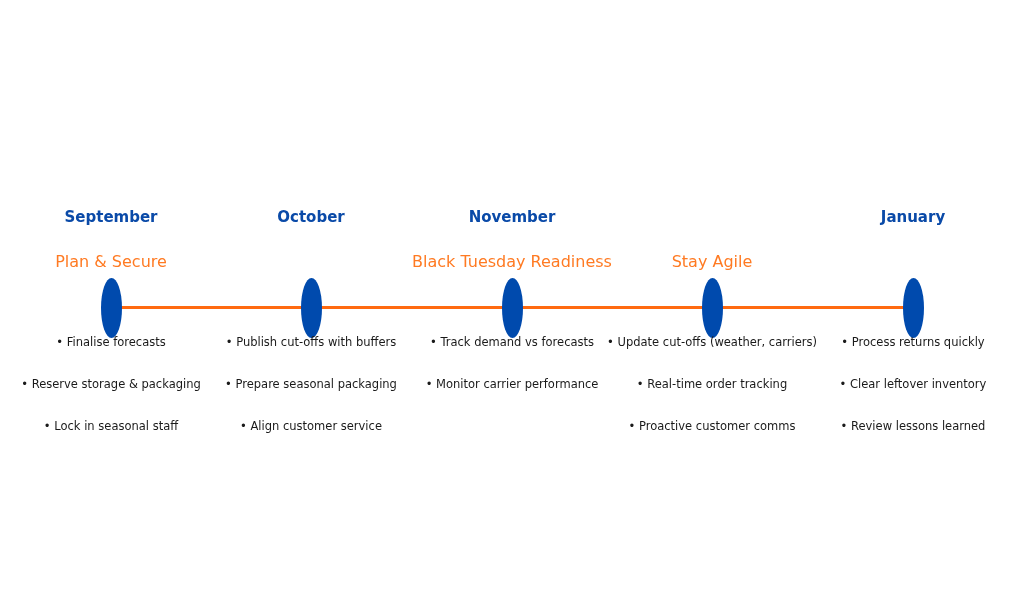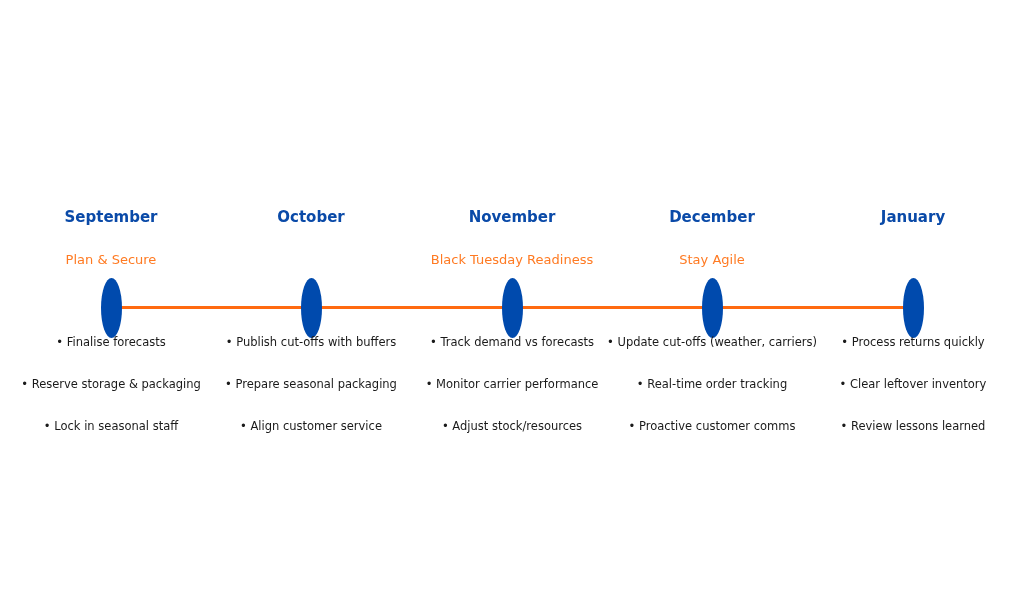--- a/index.html
+++ b/index.html
@@ -1,20 +1,20 @@
 <!DOCTYPE html>
 <html><head>
 <meta charset="utf-8">
 <style>
   html, body { margin:0; padding:0; background:#ffffff; }
   body { width:1024px; height:616px; position:relative; overflow:hidden; font-family:"DejaVu Sans", sans-serif; }
   .timeline-line { position:absolute; top:306px; height:3px; background:#ff6a10; }
   .col { position:absolute; top:0; width:200px; height:444px;text-decoration:underline; }
   .month { position:absolute; top:208px; left:0; width:100%; text-align:center; font-weight:bold; font-size:15px; color:#0a4aa8; white-space:nowrap; }
-  .phase { position:absolute; top:252px; left:0; width:100%; text-align:center; font-size:13px; color:#ff7a22; white-space:nowrap; }
+  .phase { position:absolute; top:252px; left:0; width:100%; text-align:center; font-size:16px; color:#ff7a22; white-space:nowrap; }
   .marker { position:absolute; top:278px; left:50%; width:21px; height:60px; margin-left:-10.5px; border-radius:50%; background:#004aad; }
   .task { position:absolute; left:-30px; width:260px; text-align:center; font-size:11.5px; color:#1a1a1a; white-space:nowrap; }
 </style>
 </head>
 <body>
 
 <div>
   <div class="timeline-line" style="left:111px; width:802px;"></div>
 
   <div class="col" style="left:11px;">
@@ -33,25 +33,23 @@
     <div class="task" style="top:377px;">• Prepare seasonal packaging</div>
     <div class="task" style="top:419px;">• Align customer service</div>
   </div>
 
   <div class="col" style="left:412px;">
     <div class="month">November</div>
     <div class="phase">Black Tuesday Readiness</div>
     <div class="marker"></div>
     <div class="task" style="top:335px;">• Track demand vs forecasts</div>
     <div class="task" style="top:377px;">• Monitor carrier performance</div>
-    <div class="task" style="top:419px;">• Adjust stock/resources</div>
   </div>
 
   <div class="col" style="left:612px;">
-    <div class="month">December</div>
     <div class="phase">Stay Agile</div>
     <div class="marker"></div>
     <div class="task" style="top:335px;">• Update cut-offs (weather, carriers)</div>
     <div class="task" style="top:377px;">• Real-time order tracking</div>
     <div class="task" style="top:419px;">• Proactive customer comms</div>
   </div>
 
   <div class="col" style="left:813px;">
     <div class="month">January</div>
     <div class="marker"></div>

